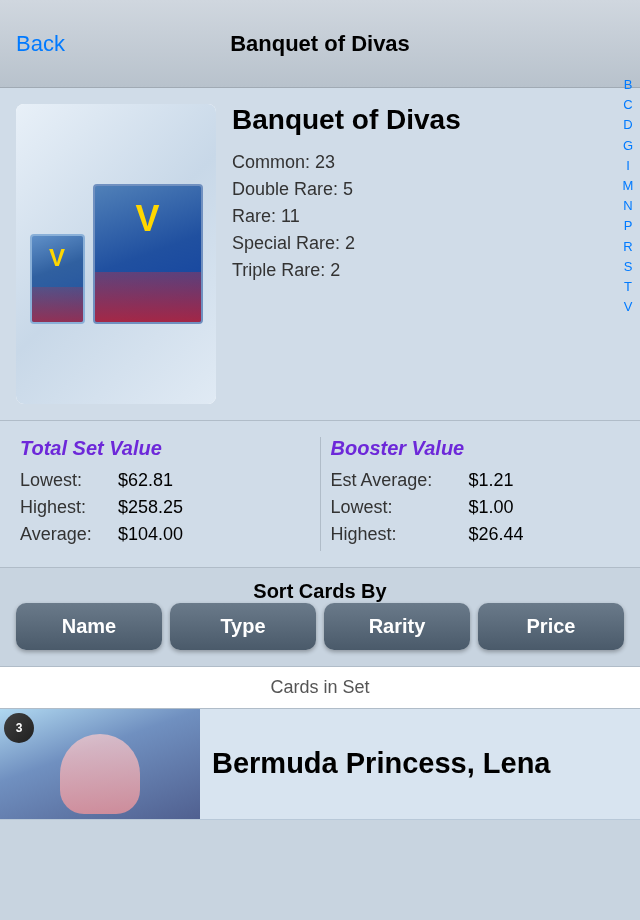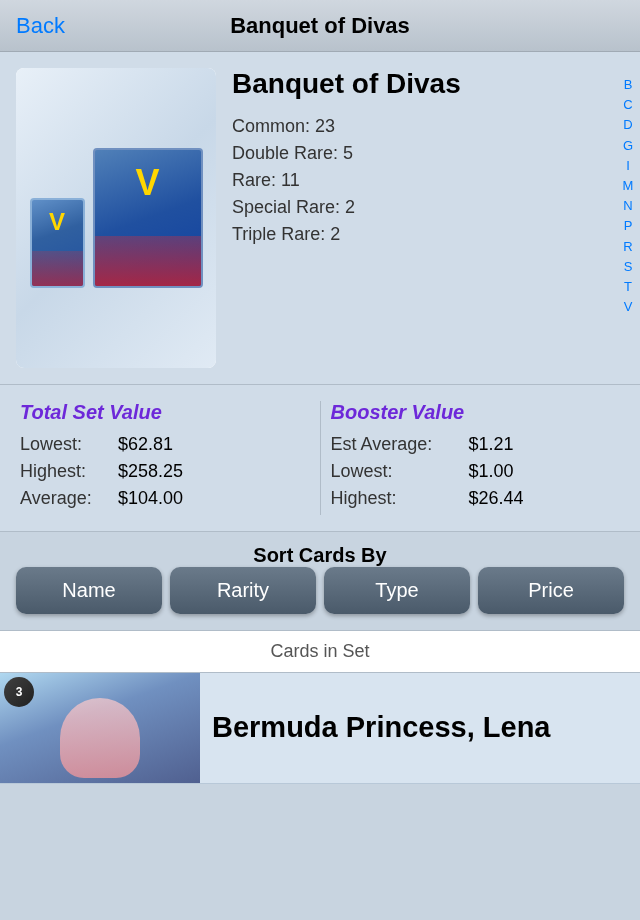--- a/index.html
+++ b/index.html
@@ -9,21 +9,21 @@
       min-height: 920px;
       font-family: -apple-system, 'Helvetica Neue', Arial, sans-serif;
       background: #c8d4e0;
       position: relative;
       overflow-x: hidden;
     }
 
     
     .nav-bar {
       background: linear-gradient(to bottom, #d0d7df, #b8c2cc);
-      height: 52px;
+      height: 88px;
       display: flex;
       align-items: center;
       padding: 0 16px;
       border-bottom: 1px solid #a0aab4;
       position: relative;
     }
     .nav-back {
       color: #007aff;
       font-size: 22px;
       font-weight: 400;
@@ -203,21 +203,21 @@
       justify-content: center;
     }
     .sort-btn {
       flex: 1;
       padding: 12px 8px;
       background: linear-gradient(to bottom, #6a7a8a, #4a5a6a);
       border: none;
       border-radius: 10px;
       color: #fff;
       font-size: 20px;
-      font-weight: 400;
+      font-weight: 700;
       cursor: pointer;
       text-align: center;
       box-shadow: 0 2px 4px rgba(0,0,0,0.3);
     }
 
     
     .cards-header {
       background: #ffffff;
       text-align: center;
       padding: 10px;
@@ -367,22 +367,22 @@
       <span class="value-label" style="min-width:130px">Highest:</span>
       <span class="value-amount">$26.44</span>
     </div>
   </div>
 </div>
 
 <div class="sort-section">
   <div class="sort-label">Sort Cards By</div>
   <div class="sort-buttons">
     <button class="sort-btn">Name</button>
+    <button class="sort-btn">Type</button>
     <button class="sort-btn">Rarity</button>
-    <button class="sort-btn">Type</button>
     <button class="sort-btn">Price</button>
   </div>
 </div>
 
 <div class="cards-header">Cards in Set</div>
 
 <div class="card-item">
   <div class="card-thumbnail">
     <div class="card-thumb-inner">
       <div class="char-silhouette"></div>

